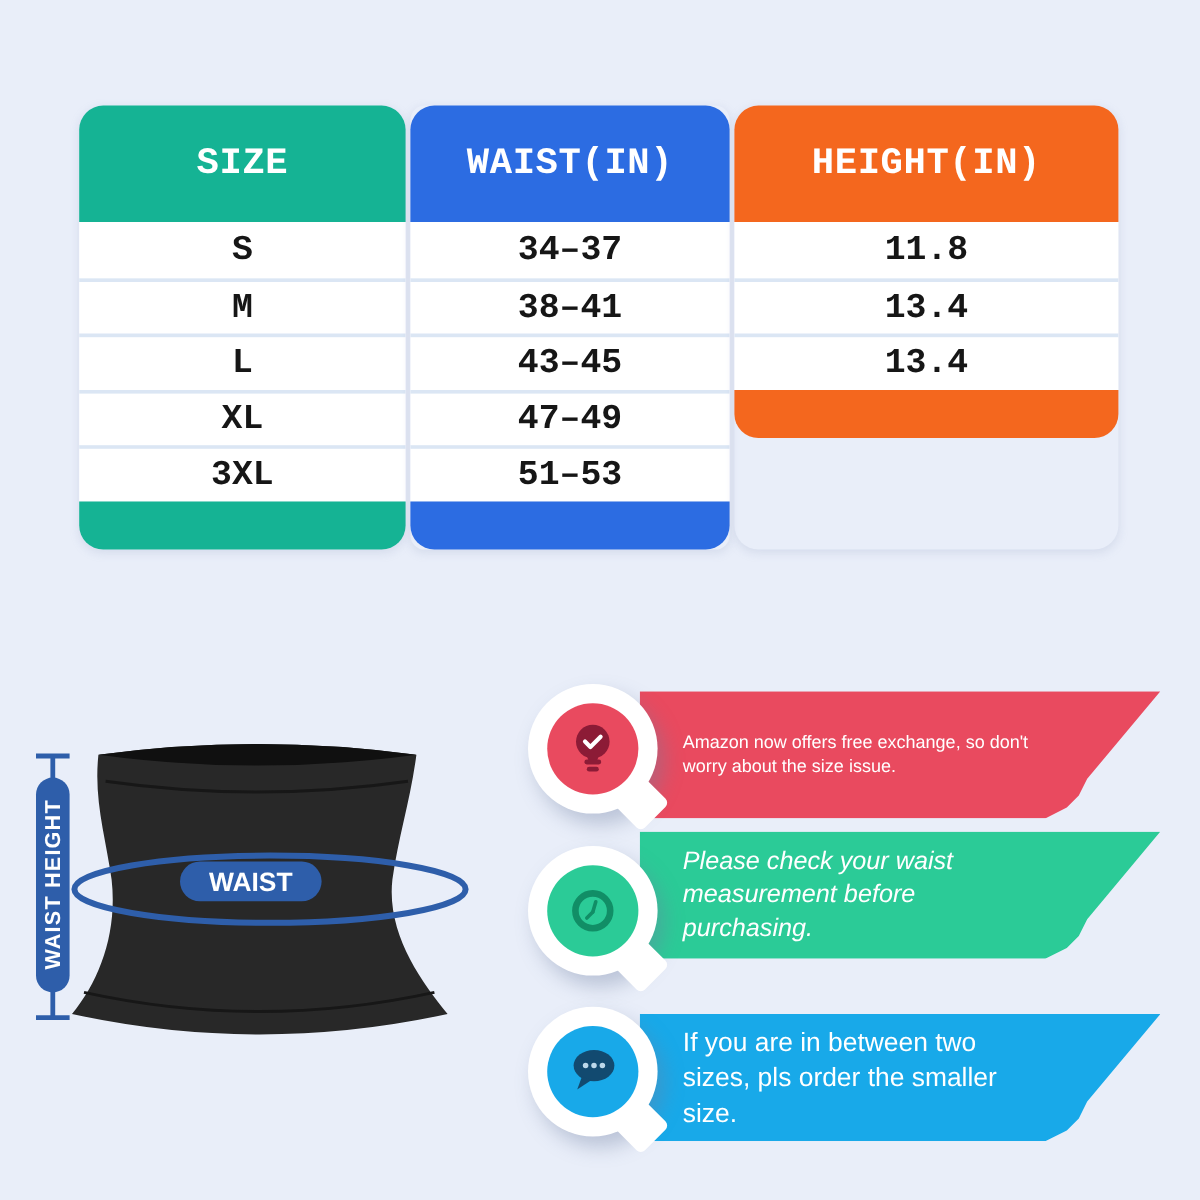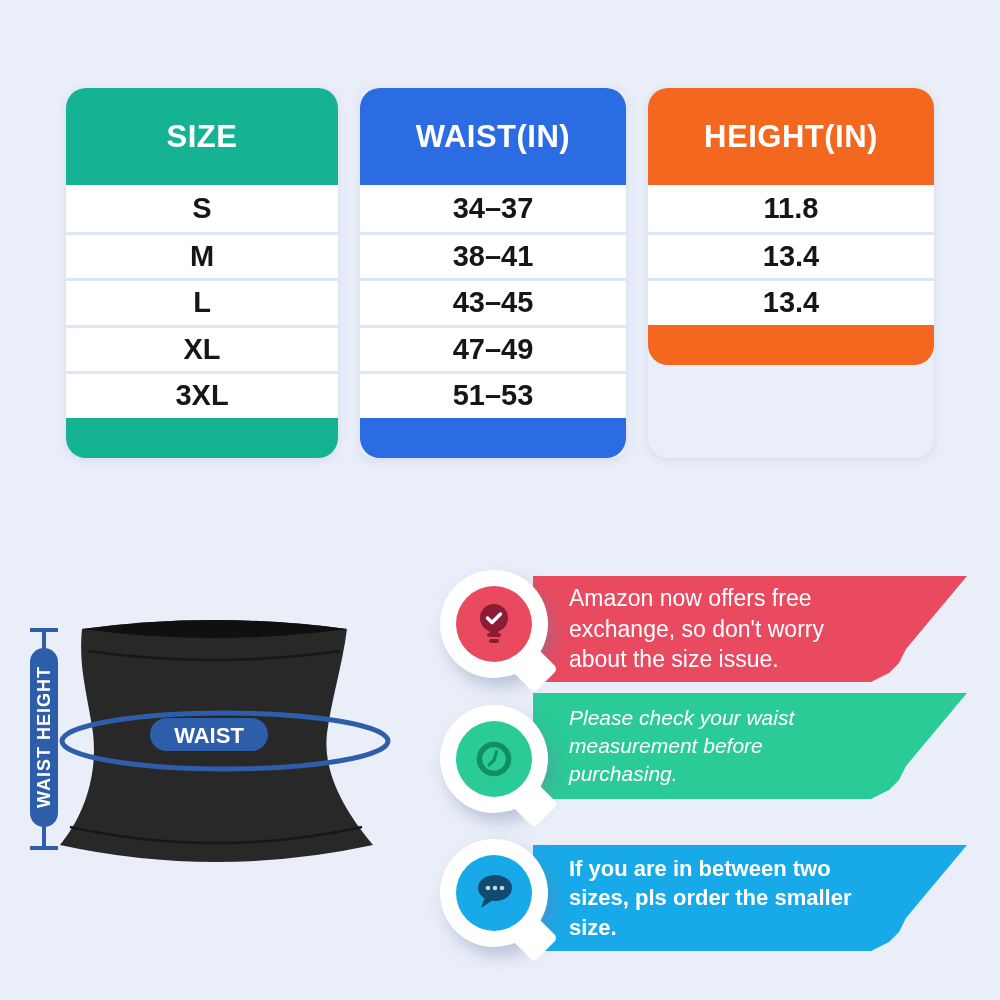--- a/index.html
+++ b/index.html
@@ -5,25 +5,25 @@
   * { margin:0; padding:0; box-sizing:border-box; }
   html,body { width:1000px; height:1000px; }
   body { font-family:"Liberation Sans", sans-serif; }
 
   .canvas {
     position:relative; width:1000px; height:1000px;
     background:var(--bg, #e9eef9); overflow:hidden;
   }
 
   
-  .size-table { position:absolute; left:66px; top:88px; display:flex; gap:22px; }
+  .size-table { position:absolute; left:66px; top:88px; display:flex; gap:4px;font-family:Liberation Mono, monospace; }
   .size-col { display:flex; flex-direction:column; box-shadow:0 2px 8px rgba(140,155,190,.22); border-radius:20px; }
   .size-col.c0 { width:272px; }
   .size-col.c1 { width:266px;border-radius:12px; }
-  .size-col.c2 { width:286px; }
+  .size-col.c2 { width:320px; }
   .col-header {
     height:97px; border-radius:20px 20px 0 0;
     display:flex; align-items:center; justify-content:center;
     color:var(--header-text, #ffffff); font-size:31px; font-weight:bold; letter-spacing:.5px;
   }
   .c0 .col-header, .c0 .col-footer { background:var(--green, #15b394); }
   .c1 .col-header, .c1 .col-footer { background:var(--blue, #2c6ce2); }
   .c2 .col-header, .c2 .col-footer { background:var(--orange, #f4671e); }
   .col-cell {
     height:46.5px; background:var(--row-bg, #ffffff);
@@ -37,23 +37,23 @@
   
   .illustration { position:absolute; left:18px; top:595px; width:400px; height:300px; }
 
   
   .callout-banner {
     position:absolute; left:533px; width:434px; height:106px;
     display:flex; align-items:center;
     color:#fff; padding:0 92px 0 36px; line-height:1.32;
     clip-path:polygon(0 0, 434px 0, 373px 73px, 366px 87px, 356px 97px, 338px 106px, 0 106px);
   }
-  .banner-red   { top:576px; background:var(--callout-red, #e94a5f);  font-size:23px; }
+  .banner-red   { top:576px; background:var(--callout-red, #e94a5f);  font-size:15px; }
   .banner-green { top:693px; background:var(--callout-green, #2bcb97); font-size:21px;font-style:italic; }
-  .banner-blue  { top:845px; background:var(--callout-blue, #18a9e9); font-size:22px; font-weight:bold; }
+  .banner-blue  { top:845px; background:var(--callout-blue, #18a9e9); font-size:22px; font-weight:normal; }
 
   .badge {
     position:absolute; left:440px; width:108px; height:108px; z-index:2;
     background:#fff; border-radius:50%;
     box-shadow:6px 9px 16px rgba(110,125,160,.38);
   }
   .badge::after {
     content:""; position:absolute; width:34px; height:34px; background:#fff;
     right:-3px; bottom:-8px; transform:rotate(45deg); border-radius:5px;
   }

